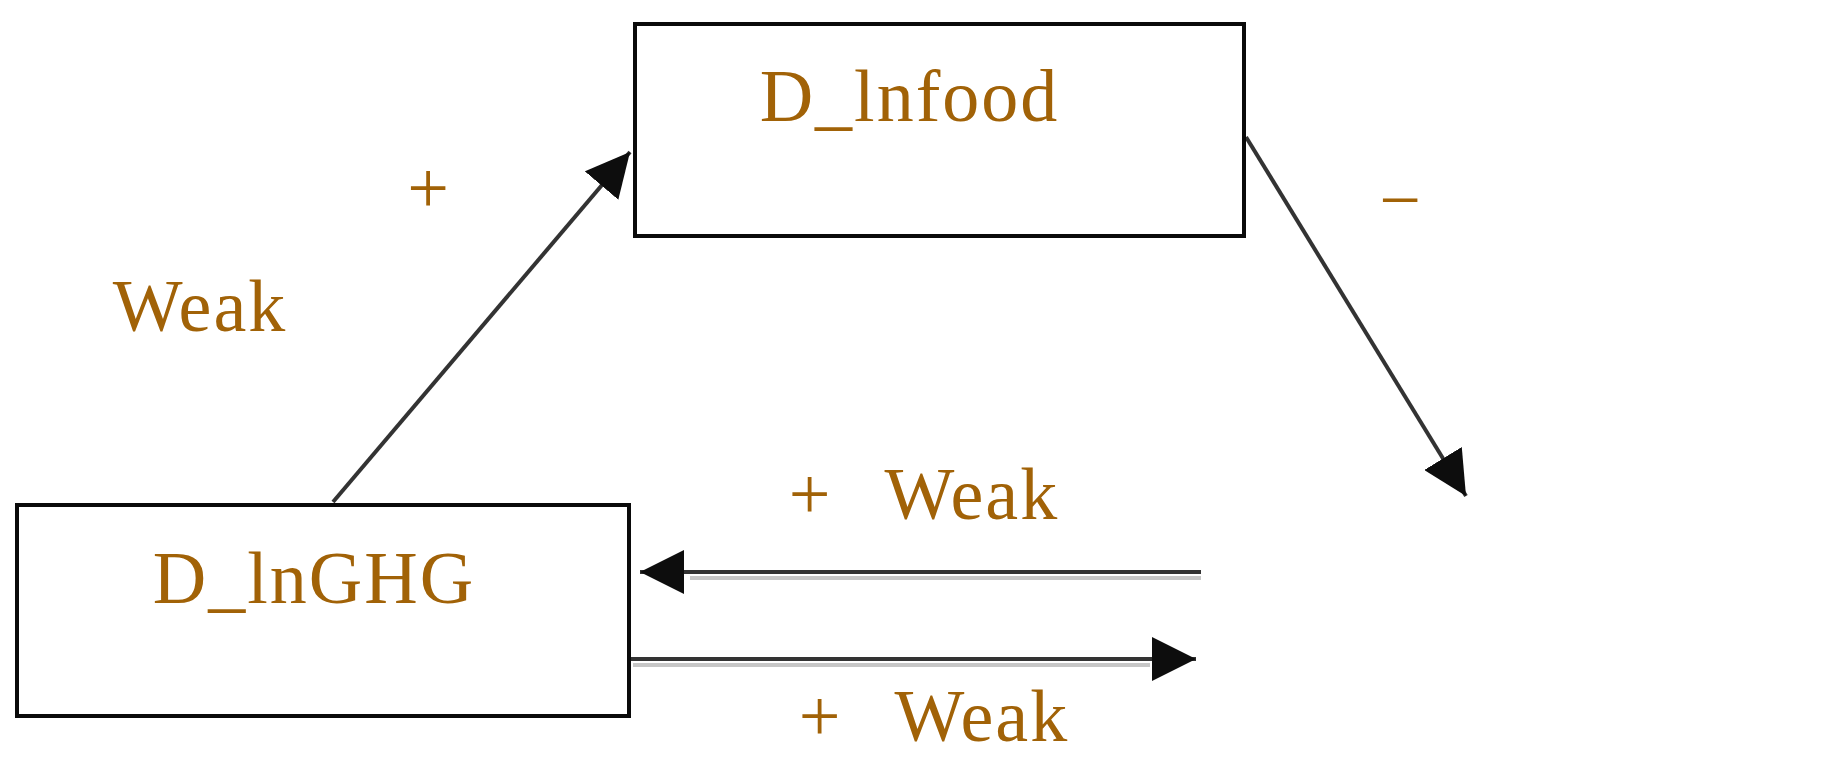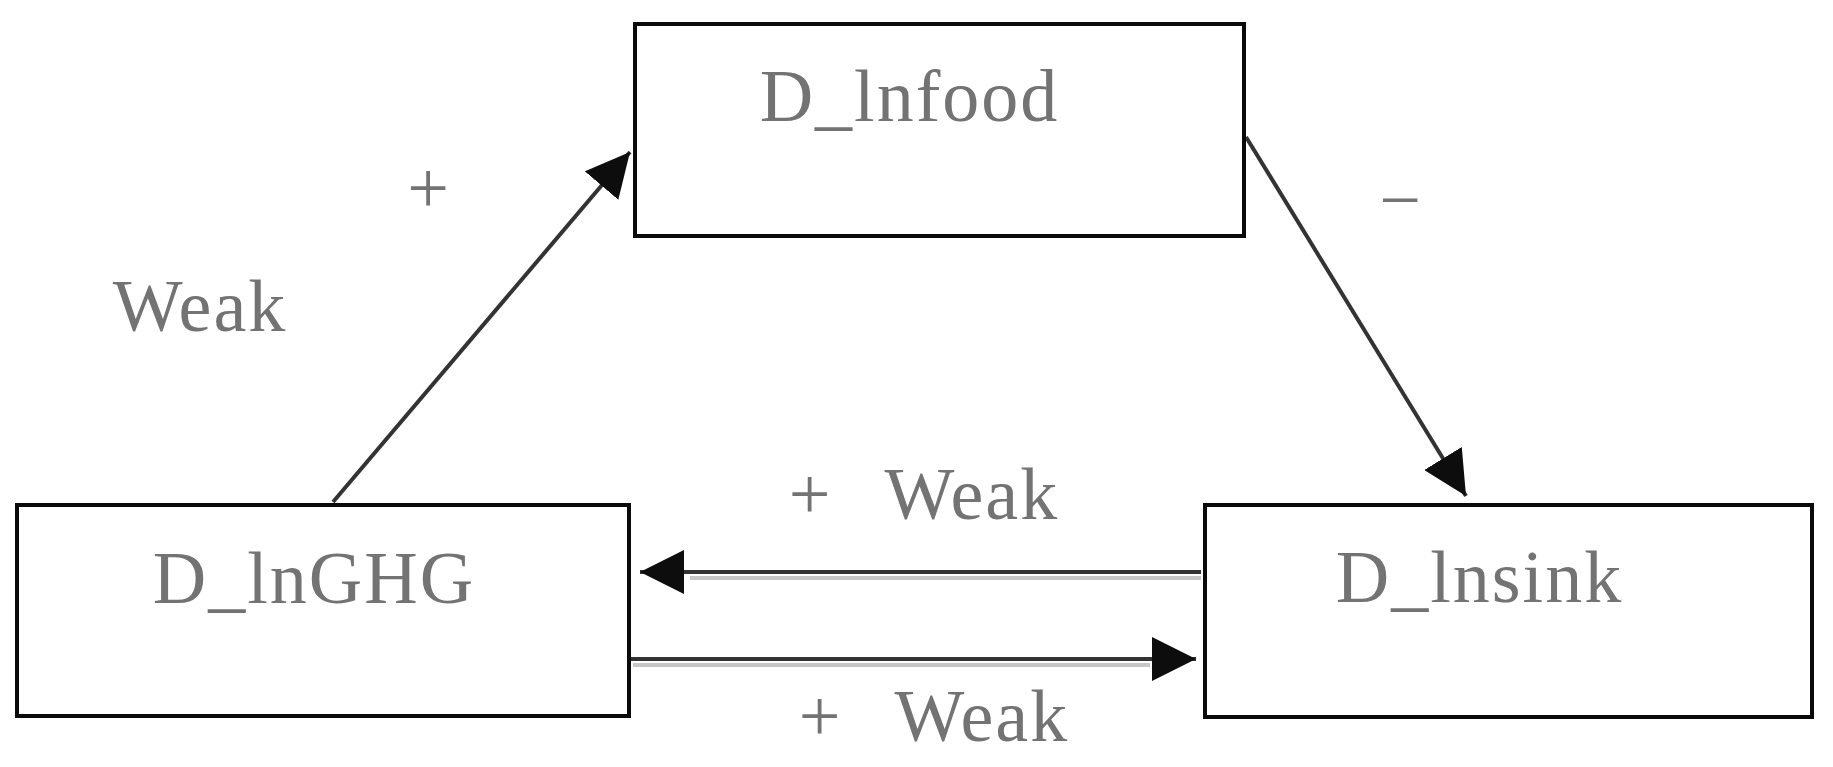--- a/index.html
+++ b/index.html
@@ -3,21 +3,21 @@
 <meta charset="utf-8">
 <style>
   html, body { margin: 0; padding: 0; background: #ffffff; }
   .stage {
     position: relative;
     width: 1833px;
     height: 767px;
     background: #ffffff;
     overflow: hidden;
     font-family: "Liberation Serif", "DejaVu Serif", serif;
-    color: #737373;
+    color: #a16207;
   }
   .arrow-layer {
     position: absolute;
     left: 0; top: 0;
     width: 1833px; height: 767px;
   }
   .node {
     position: absolute;
     box-sizing: border-box;
     border: 4px solid #0a0a0a;
@@ -81,23 +81,20 @@
   </svg>
 
   <div class="node node-food">
     <span class="node-label">D_lnfood</span>
   </div>
 
   <div class="node node-ghg">
     <span class="node-label">D_lnGHG</span>
   </div>
 
-  <div class="node node-sink">
-    <span class="node-label">D_lnsink</span>
-  </div>
 
   <div class="edge-label lbl-plus-1">+</div>
   <div class="edge-label lbl-weak-1">Weak</div>
 
   <div class="edge-label lbl-minus-2">−</div>
 
   <div class="edge-label combo lbl-combo-3">
     <span>+</span>
     <span>Weak</span>
   </div>

